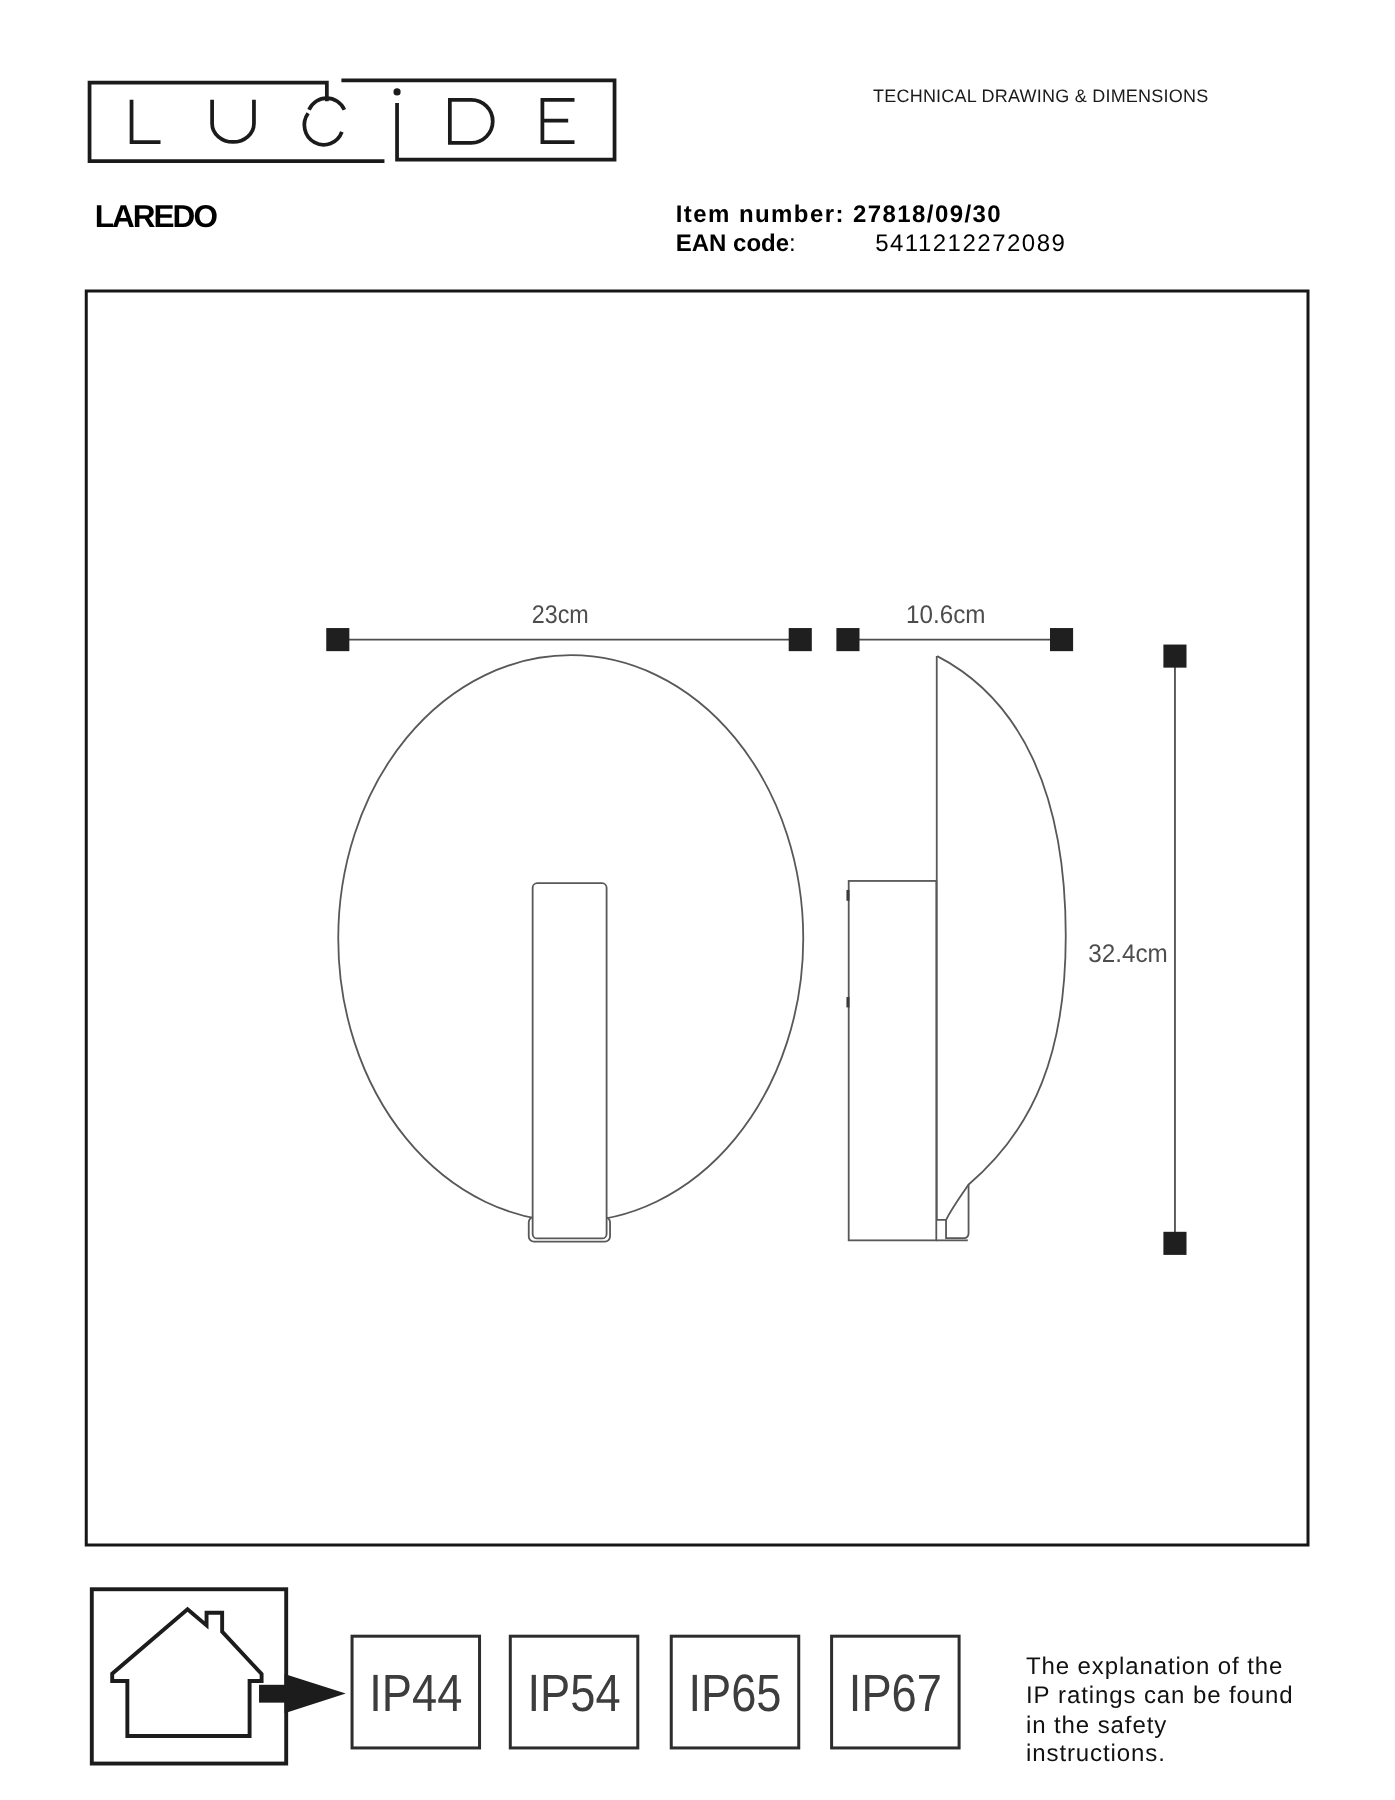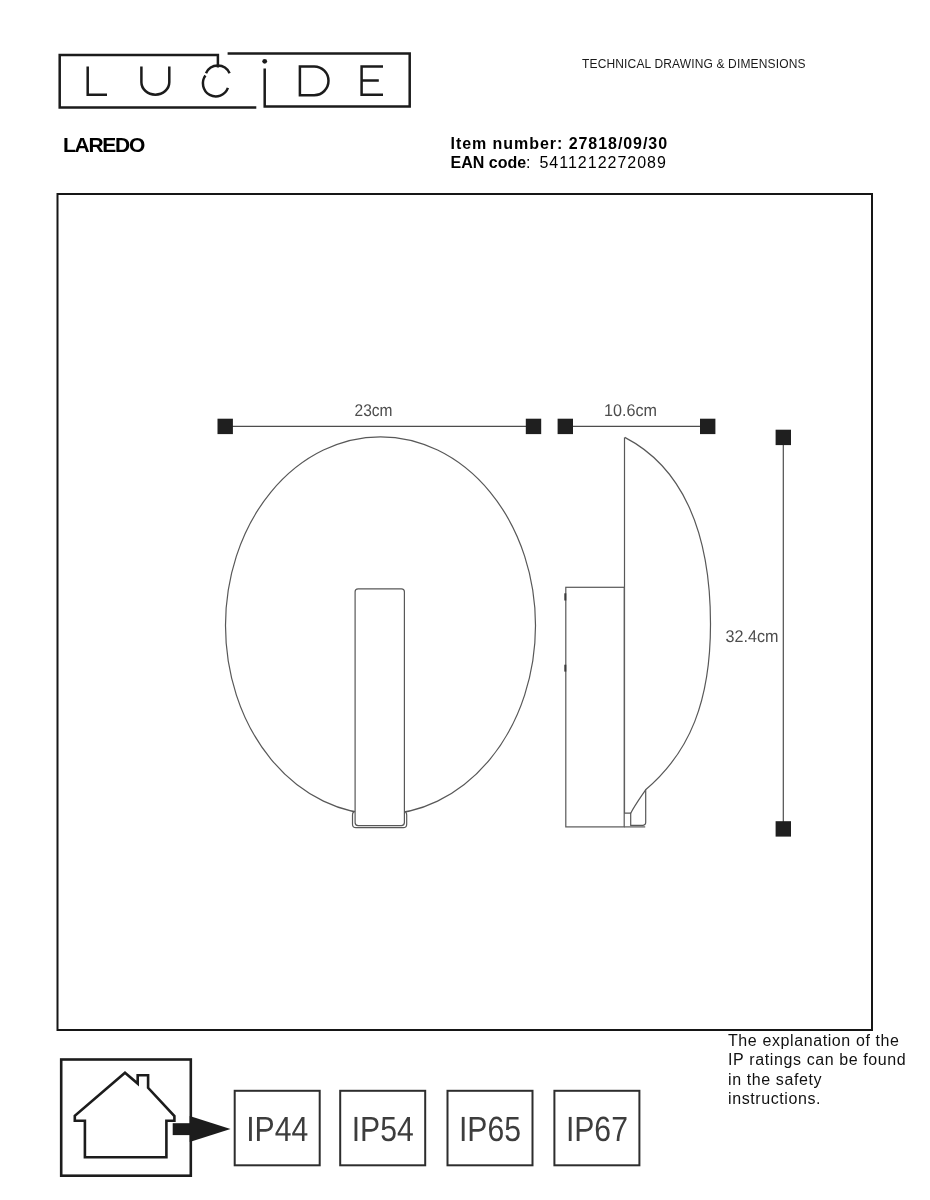--- a/index.html
+++ b/index.html
@@ -104,15 +104,15 @@
 
   <text x="596.9" y="1140.5" font-size="35" fill="#3d3d3d" text-anchor="middle" textLength="62" lengthAdjust="spacingAndGlyphs">IP67</text>
 </svg>
 
 <div class="abs" style="left:582px;top:56.9px;font-size:12px;letter-spacing:0.15px;color:#1a1a1a;white-space:nowrap;">TECHNICAL DRAWING &amp; DIMENSIONS</div>
 
 <div class="abs" style="left:63.1px;top:133.4px;font-size:21px;font-weight:bold;letter-spacing:-1.3px;color:#000;">LAREDO</div>
 
 <div class="abs" style="left:450.5px;top:135px;font-size:16px;font-weight:bold;letter-spacing:0.95px;color:#000;white-space:nowrap;">Item number:&nbsp;27818/09/30</div>
 
-<div class="abs" style="left:450.5px;top:153.7px;font-size:16px;color:#000;white-space:nowrap;"><b>EAN code</b>:&nbsp;&nbsp;<span style="letter-spacing:1.0px;">5411212272089</span></div>
+<div class="abs" style="left:450.5px;top:153.7px;font-size:16px;color:#000;white-space:nowrap;"><b>EAN code</b>:&nbsp;&nbsp;<span style="letter-spacing:1.0px;margin-left:44px;">5411212272089</span></div>
 
-<div class="abs" style="left:684px;top:1031px;font-size:16px;letter-spacing:0.6px;line-height:19.3px;color:#111;margin-left:44px;">The explanation of the<br>IP&nbsp;ratings can be found<br>in the safety<br>instructions.</div>
+<div class="abs" style="left:684px;top:1102px;font-size:16px;letter-spacing:0.6px;line-height:19.3px;color:#111;">The explanation of the<br>IP&nbsp;ratings can be found<br>in the safety<br>instructions.</div>
 
 </body></html>

